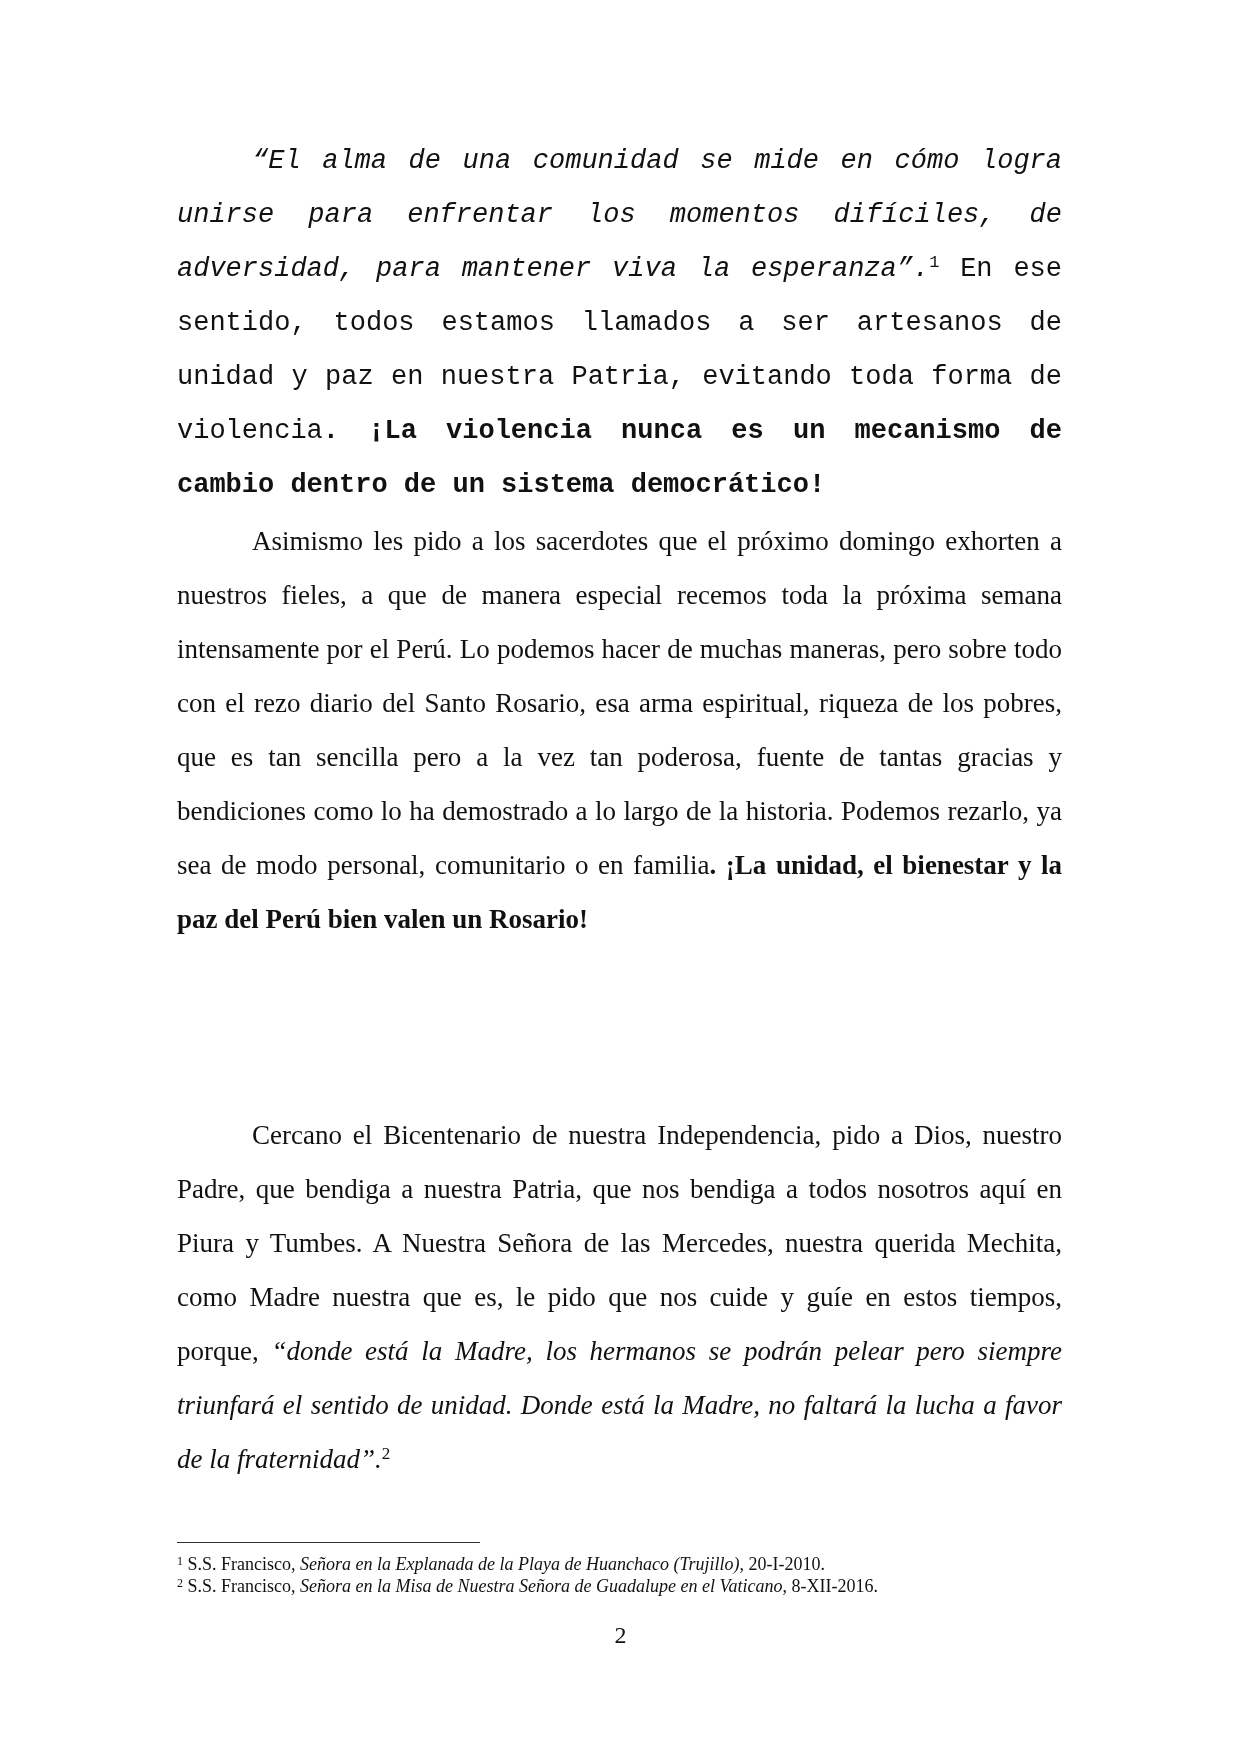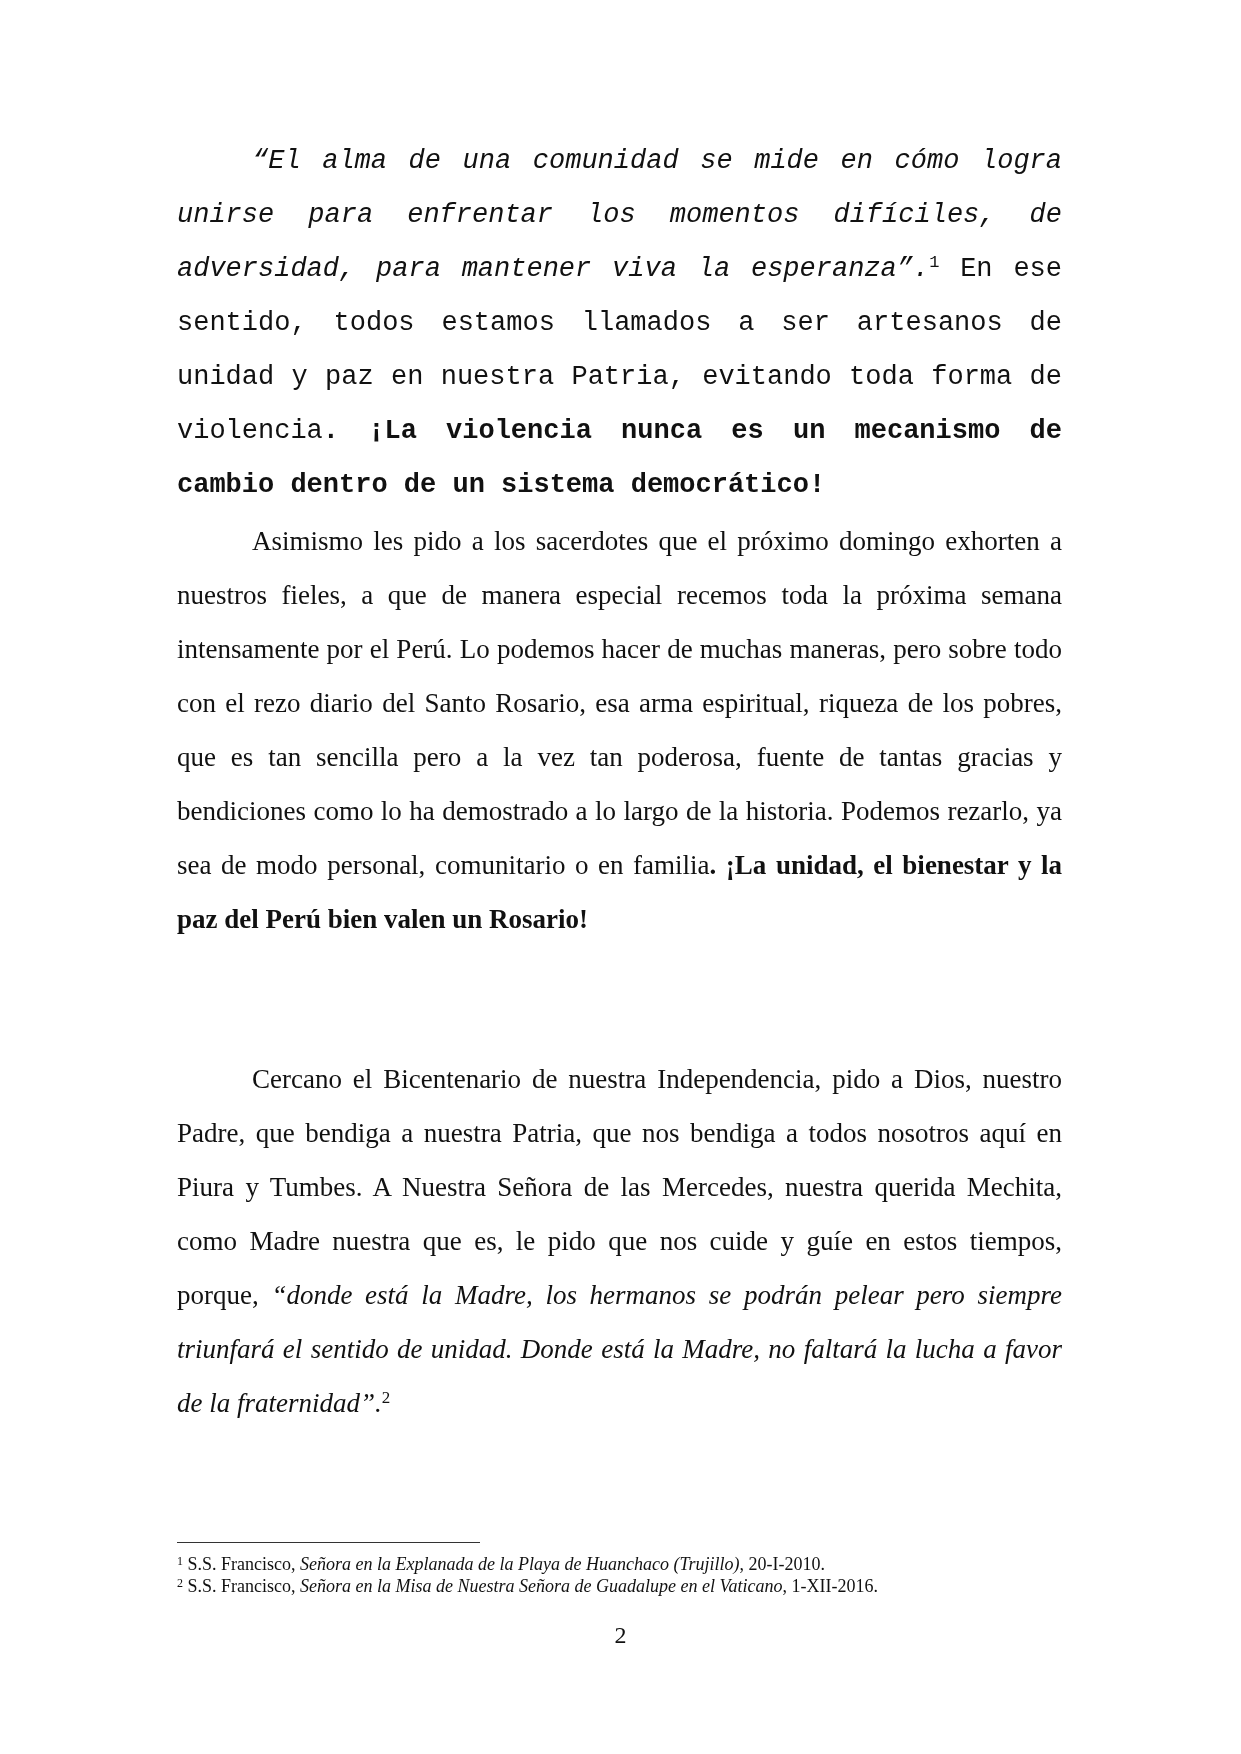--- a/index.html
+++ b/index.html
@@ -37,21 +37,21 @@
   .para b, .para .bd {
     font-weight: bold;
   }
   .para sup {
     font-size: 17px;
     line-height: 0;
     vertical-align: 9px;
   }
   #p1 { top: 134px; font-family: Liberation Mono, monospace; }
   #p2 { top: 514px; }
-  #p3 { top: 1052px; }
+  #p3 { top: 1108px; }
 
   .fn-rule {
     position: absolute;
     left: 177px;
     top: 1542px;
     width: 303px;
     height: 0;
     border-top: 1.5px solid #333333;
   }
   .footnotes {
@@ -91,16 +91,16 @@
   <p class="para" id="p2"><span>Asimismo les pido a los sacerdotes que el próximo domingo exhorten a nuestros fieles, a que de manera especial recemos toda la próxima semana intensamente por el Perú. Lo podemos hacer de muchas maneras, pero sobre todo con el rezo diario del Santo Rosario, esa arma espiritual, riqueza de los pobres, que es tan sencilla pero a la vez tan poderosa, fuente de tantas gracias y bendiciones como lo ha demostrado a lo largo de la historia. Podemos rezarlo, ya sea de modo personal, comunitario o en familia</span><span class="bd">.  ¡La unidad, el bienestar y la paz del Perú bien valen un Rosario!</span></p>
 
   <p class="para" id="p3"><span>Cercano el Bicentenario de nuestra Independencia, pido a Dios, nuestro Padre, que bendiga a nuestra Patria, que nos bendiga a todos nosotros aquí en Piura y Tumbes. A Nuestra Señora de las Mercedes, nuestra querida Mechita, como Madre nuestra que es, le pido que nos cuide y guíe en estos tiempos, porque, </span><span class="it">“donde está la Madre, los hermanos se podrán pelear pero siempre triunfará el sentido de unidad. Donde está la Madre, no faltará la lucha a favor de la fraternidad”.</span><sup>2</sup></p>
 
 </div>
 
 <div class="fn-rule"></div>
 
 <div class="footnotes">
   <div class="footnote"><sup>1</sup> <span>S.S. Francisco, </span><span class="it">Señora en la Explanada de la Playa de Huanchaco (Trujillo)</span><span>, 20-I-2010.</span></div>
-  <div class="footnote"><sup>2</sup> <span>S.S. Francisco, </span><span class="it">Señora en la Misa de Nuestra Señora de Guadalupe en el Vaticano</span><span>, 1-XII-2016.</span></div>
+  <div class="footnote"><sup>2</sup> <span>S.S. Francisco, </span><span class="it">Señora en la Misa de Nuestra Señora de Guadalupe en el Vaticano</span><span>, 8-XII-2016.</span></div>
 </div>
 
 <div class="page-number">2</div>
 
 </body></html>

